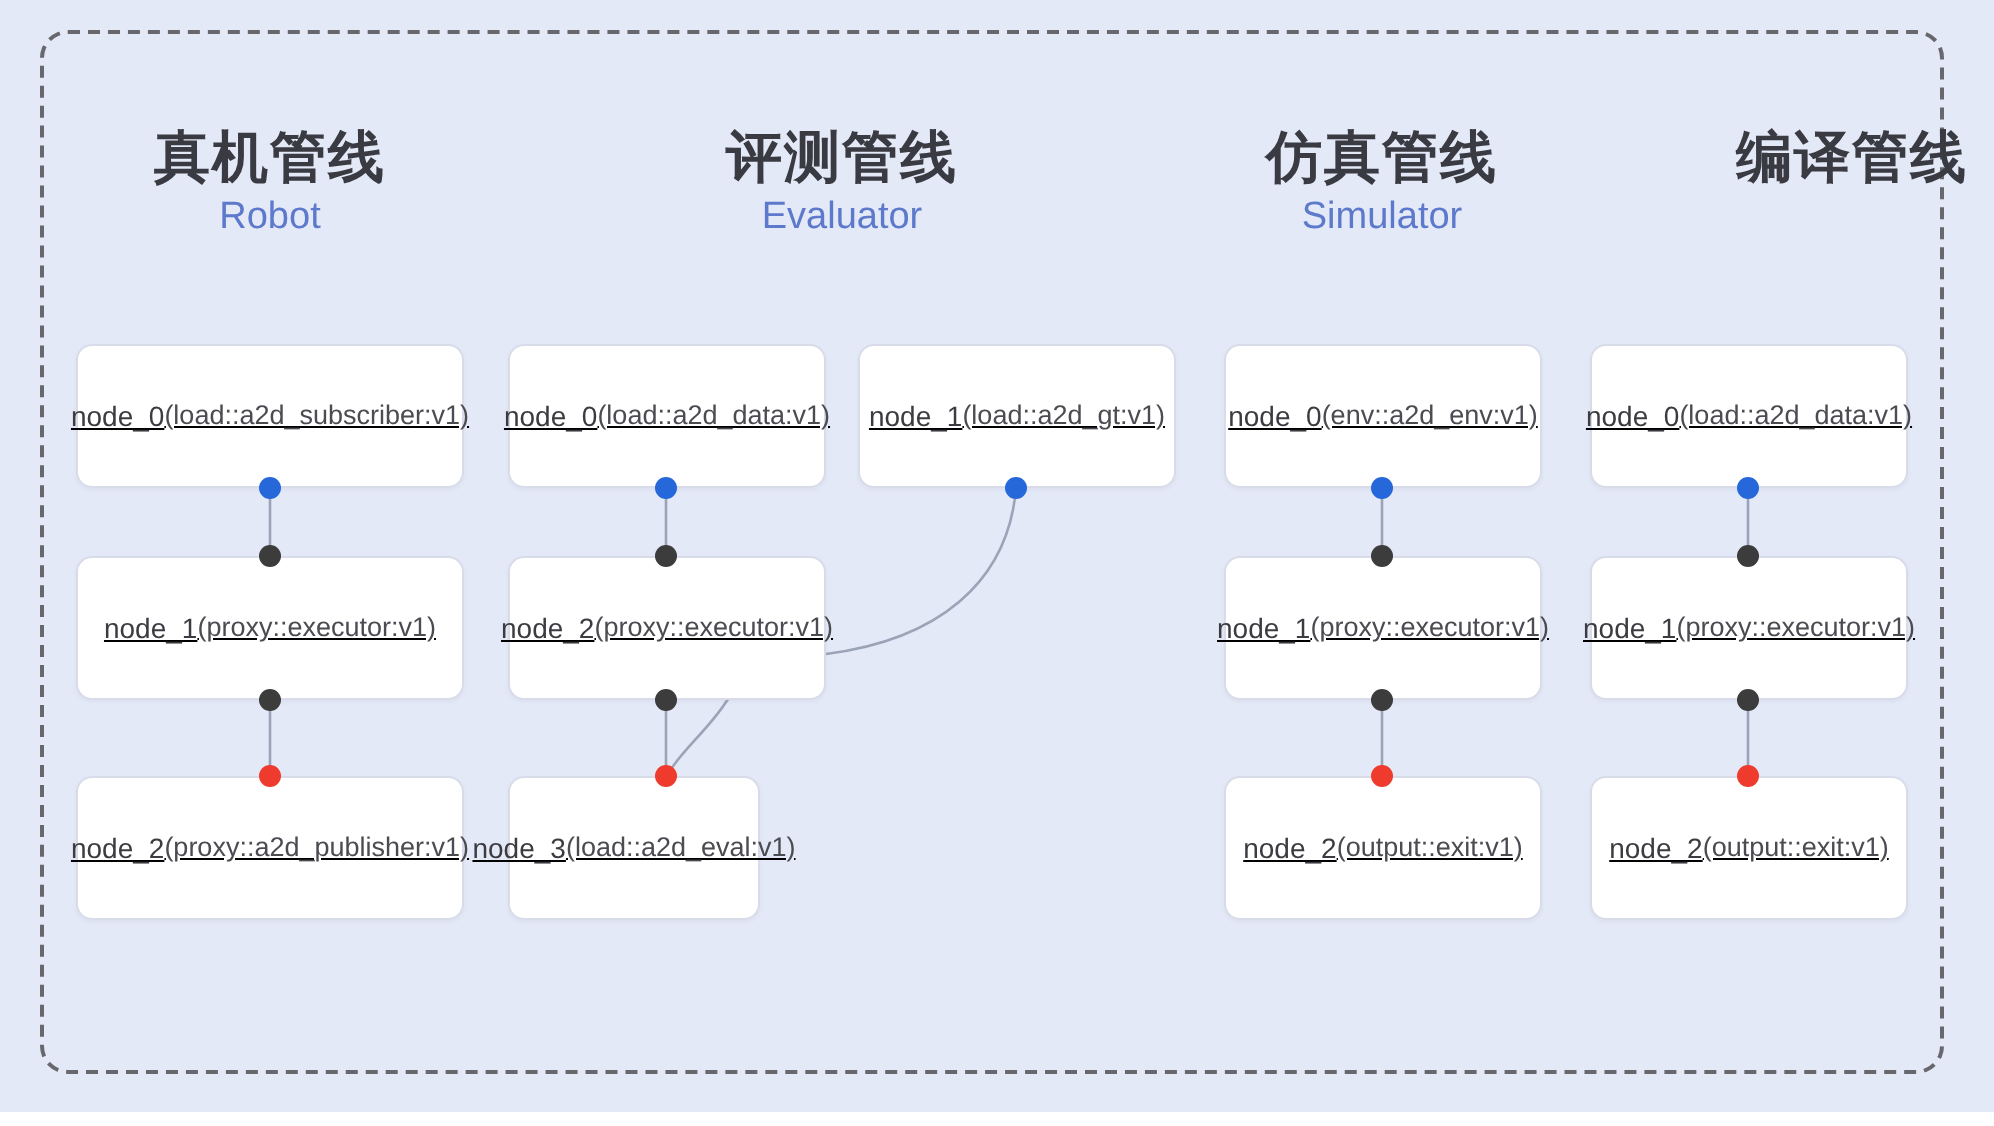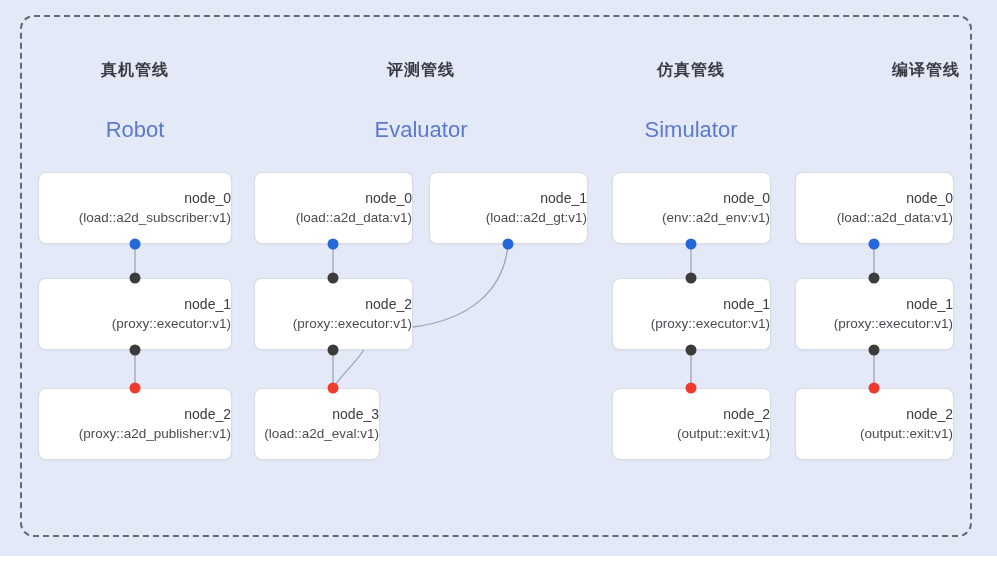--- a/index.html
+++ b/index.html
@@ -39,53 +39,53 @@
     box-sizing:border-box;
   }
   .col-header{
     position:absolute;
     top:60px;
     width:220px;
     text-align:center;
     transform:translateX(-50%);
   }
   .col-header .zh{
-    font-size:16px;
+    font-size:28px;
     font-weight:bold;
     color:var(--title-zh);
     letter-spacing:1px;
   }
   .col-header .en{
-    margin-top:36px;
-    font-size:22px;
+    font-size:19px;
     color:var(--title-en);
   }
   .edges{
     position:absolute;left:0;top:0;width:997px;height:563px;
     z-index:1;
   }
   .edges path, .edges line{
     stroke:var(--edge);
     stroke-width:1.3;
     fill:none;
   }
   .node{
     position:absolute;
     height:72px;
     background:var(--box-bg);
     border:1px solid var(--box-border);
     border-radius:8px;
     box-sizing:border-box;
     display:flex;
-    flex-direction:column;
+    flex-direction:row;
     justify-content:center;
-    align-items:flex-end;
+    align-items:center;
     text-align:center;
     z-index:2;
     box-shadow:0 1px 2px rgba(80,90,120,0.06);
+    text-decoration:underline;
   }
   .node .node-name{
     font-size:14px;
     color:var(--text-dark);
     line-height:20px;
   }
   .node .node-impl{
     font-size:13.5px;
     color:var(--text-impl);
     line-height:20px;

